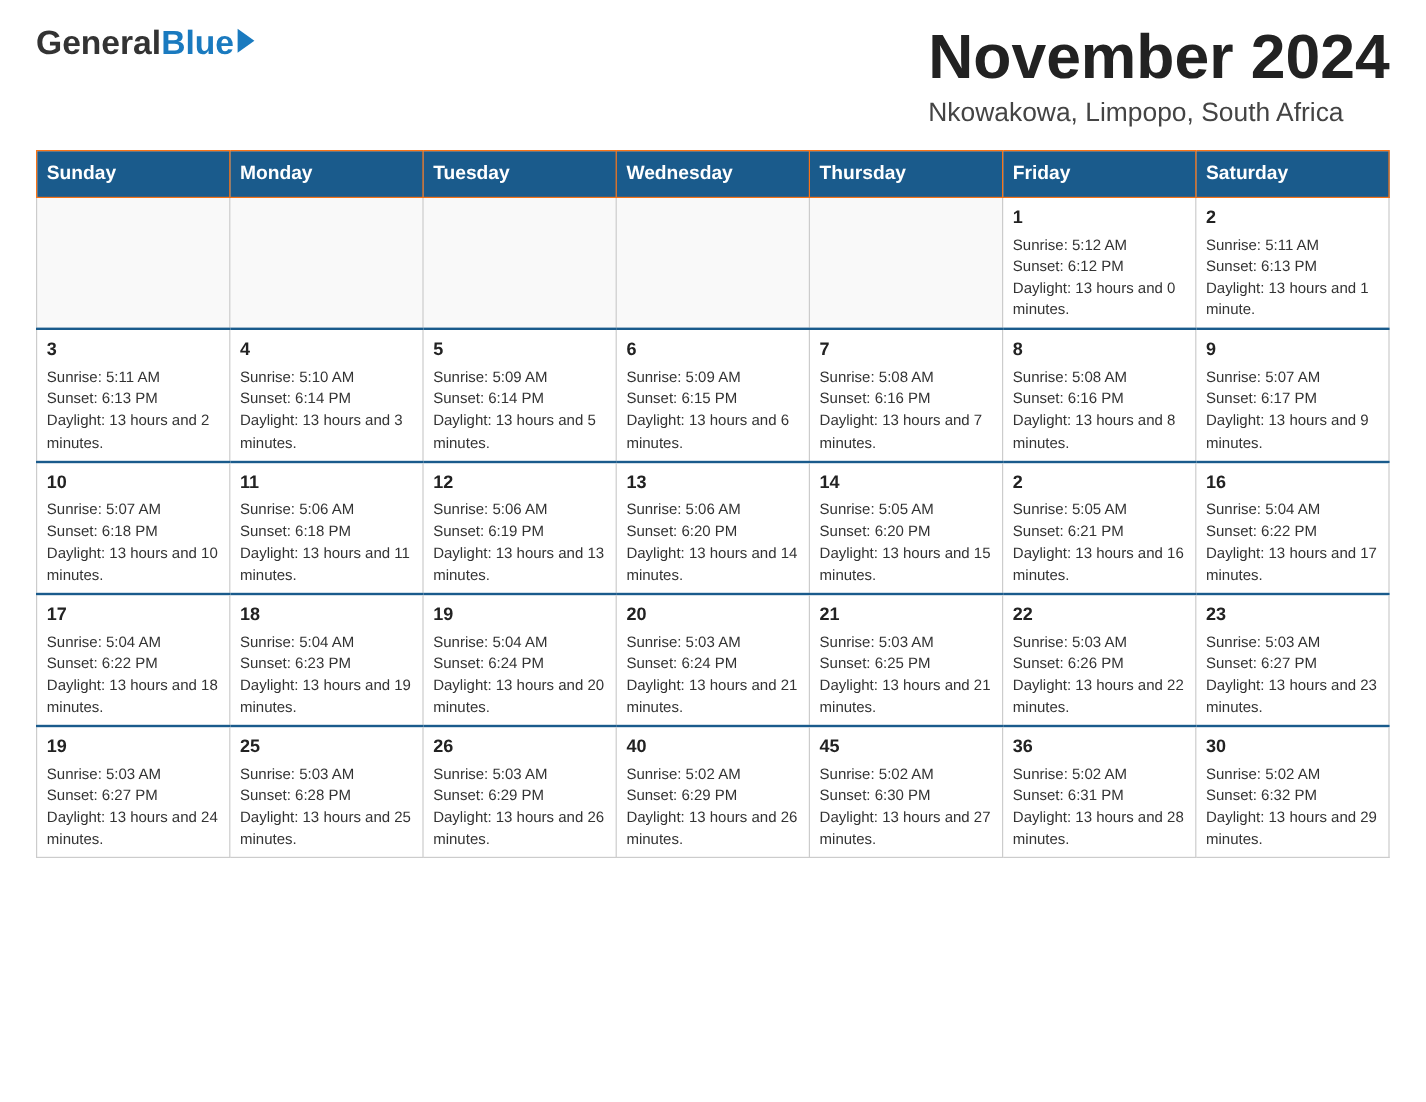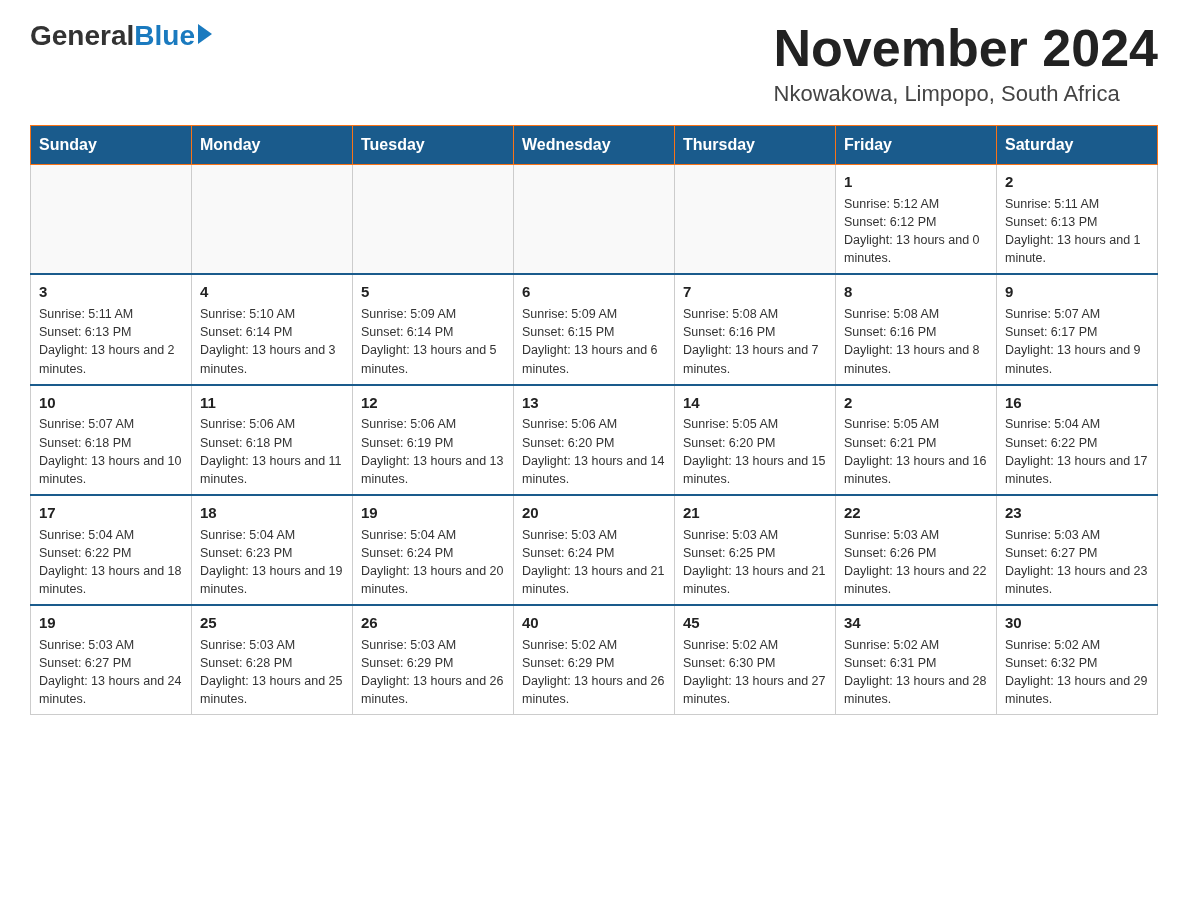--- a/index.html
+++ b/index.html
@@ -257,21 +257,21 @@
         </td>
         <td>
           <span class="day-number">40</span>
           <div class="day-info">Sunrise: 5:02 AM<br>Sunset: 6:29 PM<br>Daylight: 13 hours and 26 minutes.</div>
         </td>
         <td>
           <span class="day-number">45</span>
           <div class="day-info">Sunrise: 5:02 AM<br>Sunset: 6:30 PM<br>Daylight: 13 hours and 27 minutes.</div>
         </td>
         <td>
-          <span class="day-number">34</span>
+          <span class="day-number">36</span>
           <div class="day-info">Sunrise: 5:02 AM<br>Sunset: 6:31 PM<br>Daylight: 13 hours and 28 minutes.</div>
         </td>
         <td>
           <span class="day-number">30</span>
           <div class="day-info">Sunrise: 5:02 AM<br>Sunset: 6:32 PM<br>Daylight: 13 hours and 29 minutes.</div>
         </td>
       </tr>
     </tbody>
 </table>
 

